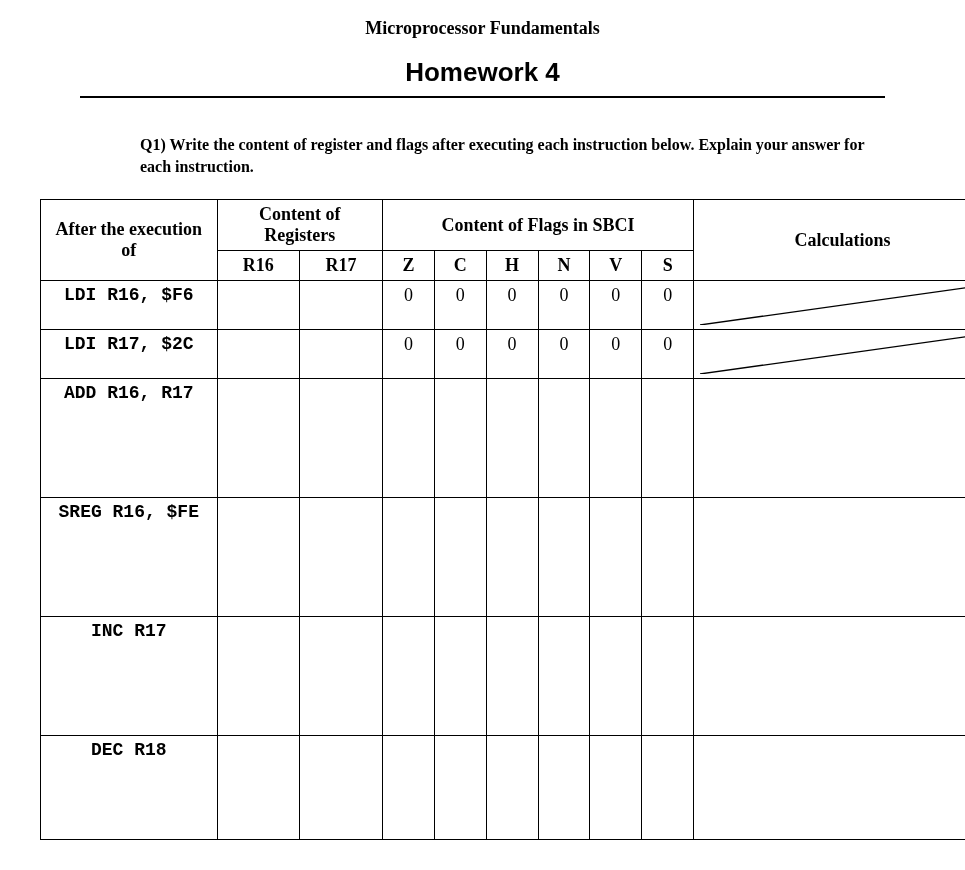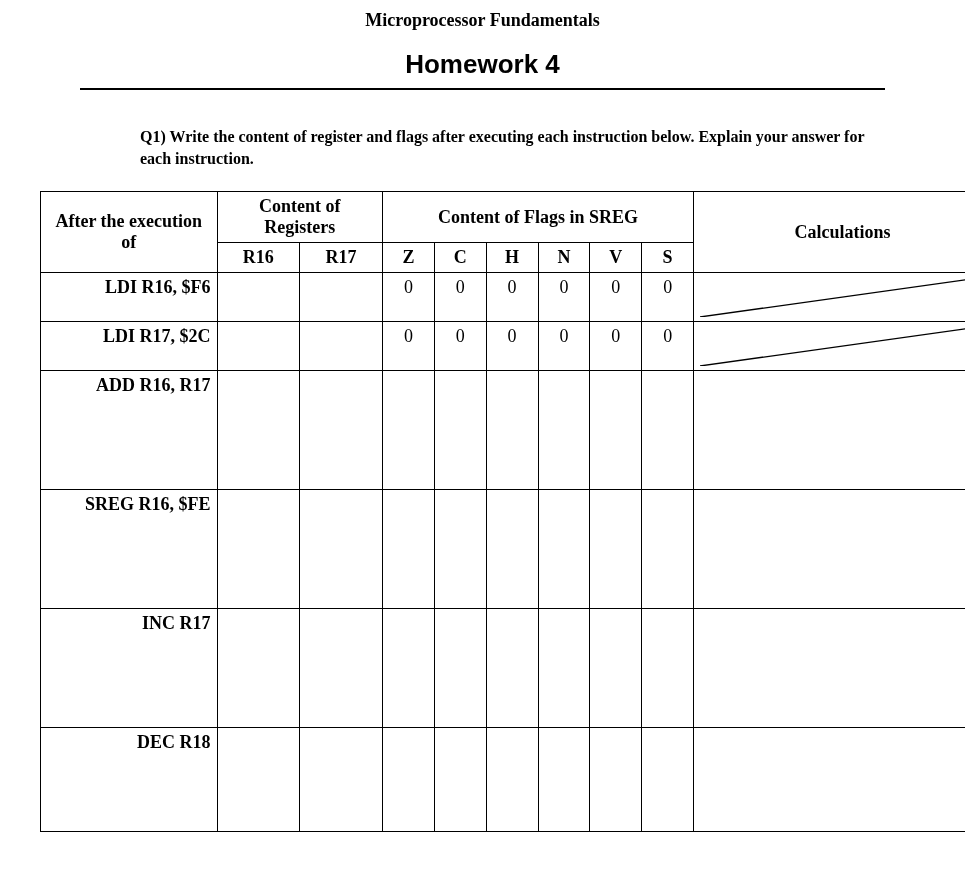--- a/index.html
+++ b/index.html
@@ -10,21 +10,21 @@
     color: #000;
     width: 965px;
   }
   .page {
     padding: 10px 40px 40px 40px;
   }
   .course-title {
     text-align: center;
     font-weight: bold;
     font-size: 18px;
-    margin-top: 0;
+    margin-top: 8px;
     margin-bottom: 18px;
   }
   .hw-title {
     text-align: center;
     font-weight: bold;
     font-size: 26px;
     font-family: Arial, Helvetica, sans-serif;
     margin-bottom: 8px;
   }
   .rule {
@@ -55,22 +55,23 @@
     font-weight: bold;
     text-align: center;
     vertical-align: middle;
   }
   col.c-exec { width: 160px; }
   col.c-reg  { width: 75px; }
   col.c-flag { width: 47px; }
   col.c-calc { width: 270px; }
   .instr {
     font-weight: bold;
-    text-align: right;
+    text-align: center;
     padding-left: 8px;
+    font-family: Liberation Mono, monospace;
   }
   .flagval {
     text-align: center;
     font-weight: normal;
     font-size: 20px;
     vertical-align: middle;
   }
   .big-row td { height: 110px; }
   .small-row td { height: 40px; }
   .med-row td { height: 95px; }
@@ -105,21 +106,21 @@
         <col class="c-flag">
         <col class="c-flag">
         <col class="c-flag">
         <col class="c-flag">
       <col class="c-calc">
     </colgroup>
     <thead>
       <tr>
         <th rowspan="2">After the execution of</th>
         <th colspan="2">Content of Registers</th>
-        <th colspan="6">Content of Flags in SREG</th>
+        <th colspan="6">Content of Flags in SBCI</th>
         <th rowspan="2">Calculations</th>
       </tr>
       <tr>
         <th>R16</th>
         <th>R17</th>
         <th>Z</th>
         <th>C</th>
         <th>H</th>
         <th>N</th>
         <th>V</th>

